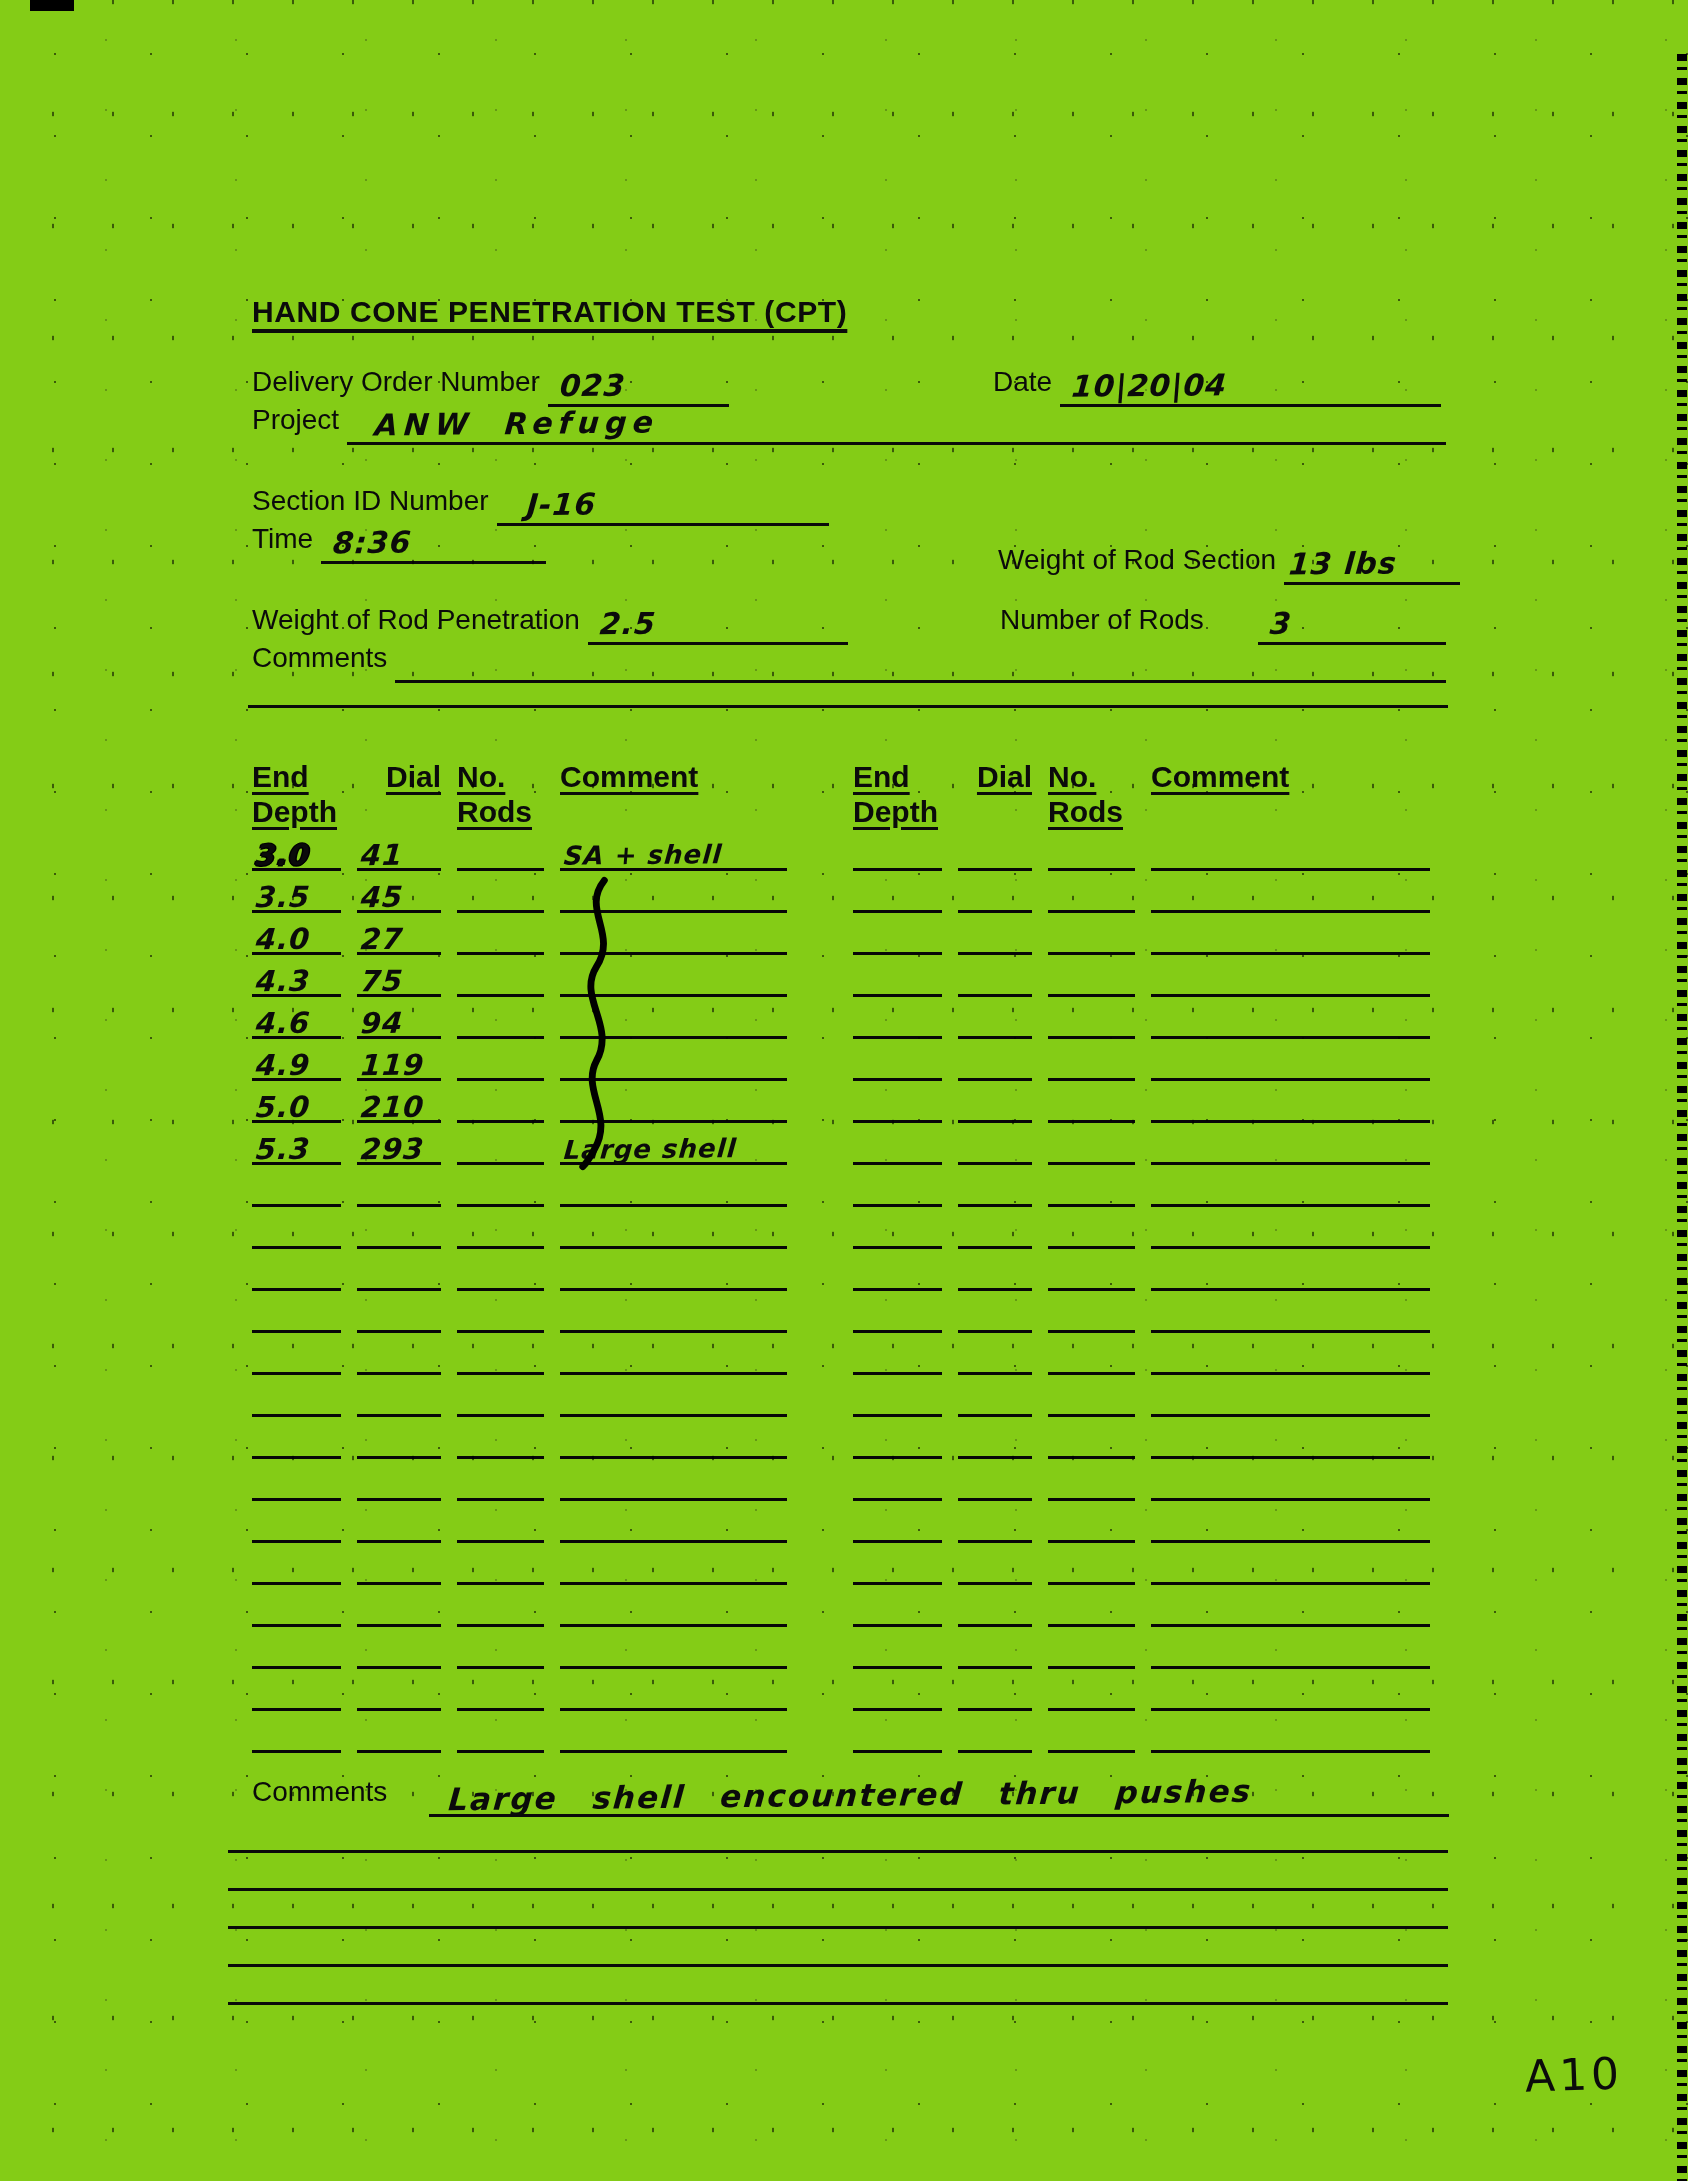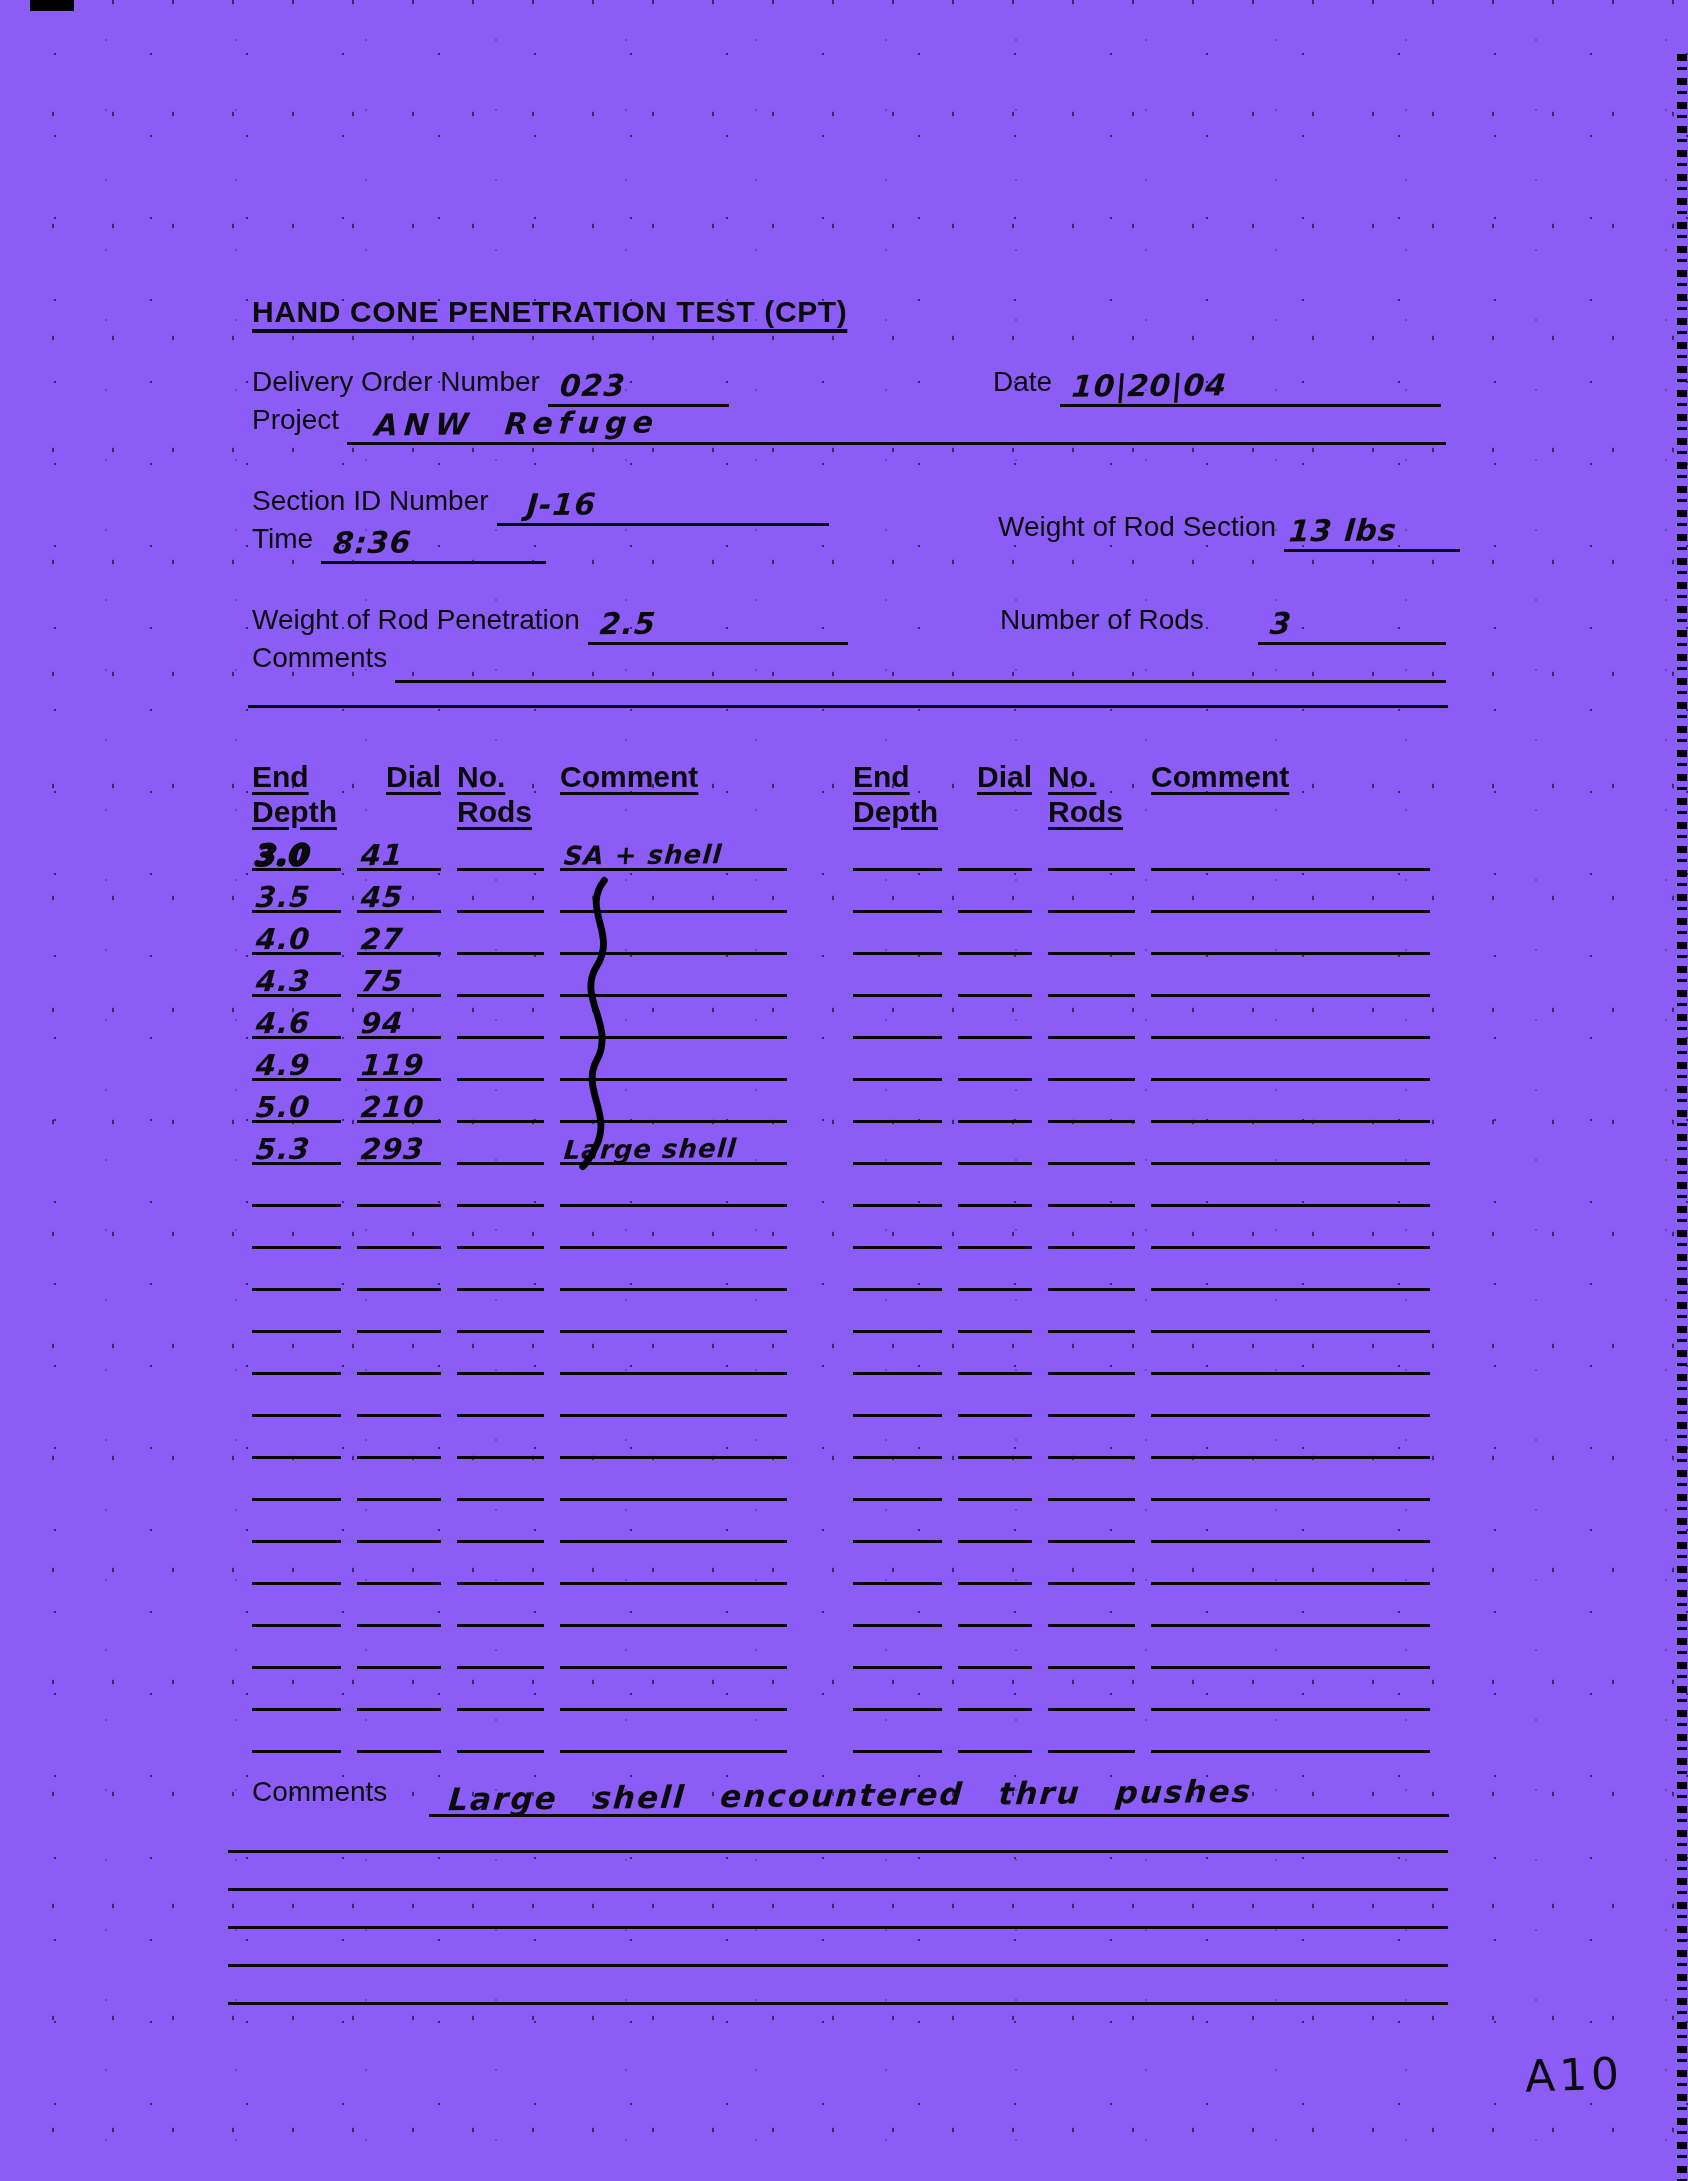--- a/index.html
+++ b/index.html
@@ -1,17 +1,17 @@
 <!DOCTYPE html>
 <html><head>
 <meta charset="utf-8">
 <style>
   html,body{margin:0;padding:0;background:#d9d9d9;}
   .page{
-    position:relative;width:1689px;height:2181px;background:#8b5cf6;
+    position:relative;width:1689px;height:2181px;background:#84cc16;
     overflow:hidden;font-family:"Liberation Sans",sans-serif;color:#0b0b0b;
   }
   
   .page::after{
     content:"";position:absolute;inset:0;pointer-events:none;z-index:6;opacity:.55;
     background-image:
       radial-gradient(#000 1px, transparent 1.4px),
       radial-gradient(#111 0.9px, transparent 1.2px),
       radial-gradient(#000 1.1px, transparent 1.5px);
     background-size:96px 82px, 130px 70px, 60px 112px;
@@ -111,21 +111,21 @@
   </div>
 
 
   <div class="field" style="left:252px;top:525px;">
     <span class="lbl">Time</span>
     <span class="uline" style="width:225px;">
       <span class="hw">8:36</span>
     </span>
   </div>
 
-  <div class="field" style="left:998px;top:513px;">
+  <div class="field" style="left:998px;top:546px;">
     <span class="lbl">Weight of Rod Section</span>
     <span class="uline" style="width:176px;">
       <span class="hw" style="left:5px;">13 lbs</span>
     </span>
   </div>
 
   <div class="field" style="left:252px;top:606px;">
     <span class="lbl">Weight of Rod Penetration</span>
     <span class="uline" style="width:260px;">
       <span class="hw">2.5</span>

